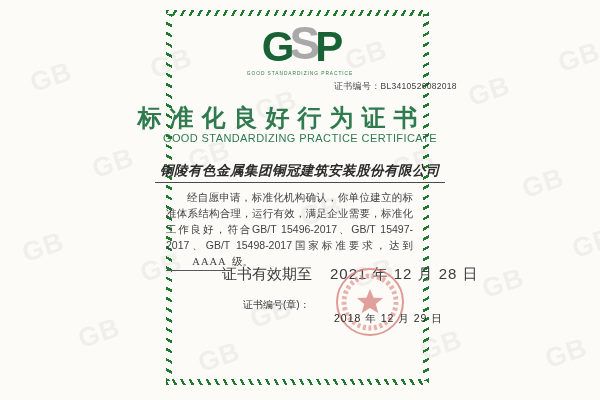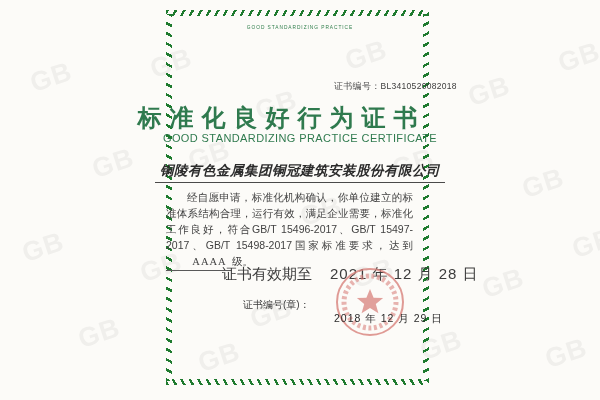--- a/index.html
+++ b/index.html
@@ -140,20 +140,23 @@
   </div>
 
 <div class="frame">
   <div class="edge edge-top"></div>
   <div class="edge edge-bottom"></div>
   <div class="edge edge-left"></div>
   <div class="edge edge-right"></div>
 </div>
 
 <div class="logo">
+  <div class="logo-letters">
+    <span class="logo-g">G</span><span class="logo-s">S</span><span class="logo-p">P</span>
+  </div>
   <div class="logo-tagline">GOOD STANDARDIZING PRACTICE</div>
 </div>
 
 <div class="cert-no">
   <span>证书编号：</span><span class="val">BL3410520082018</span>
 </div>
 
 <div class="title-zh">标准化良好行为证书</div>
 <div class="title-en">GOOD STANDARDIZING PRACTICE CERTIFICATE</div>
 

